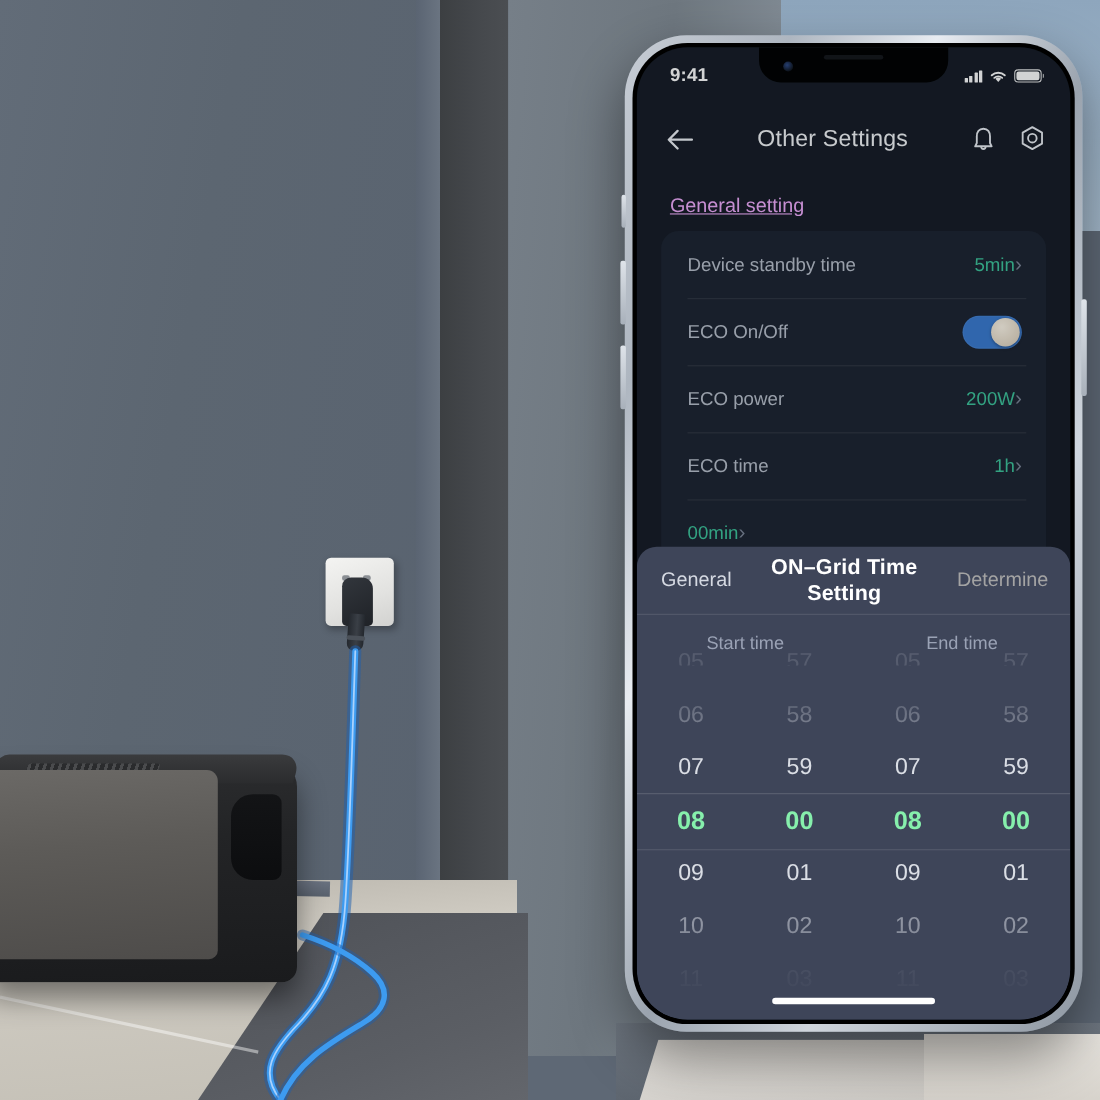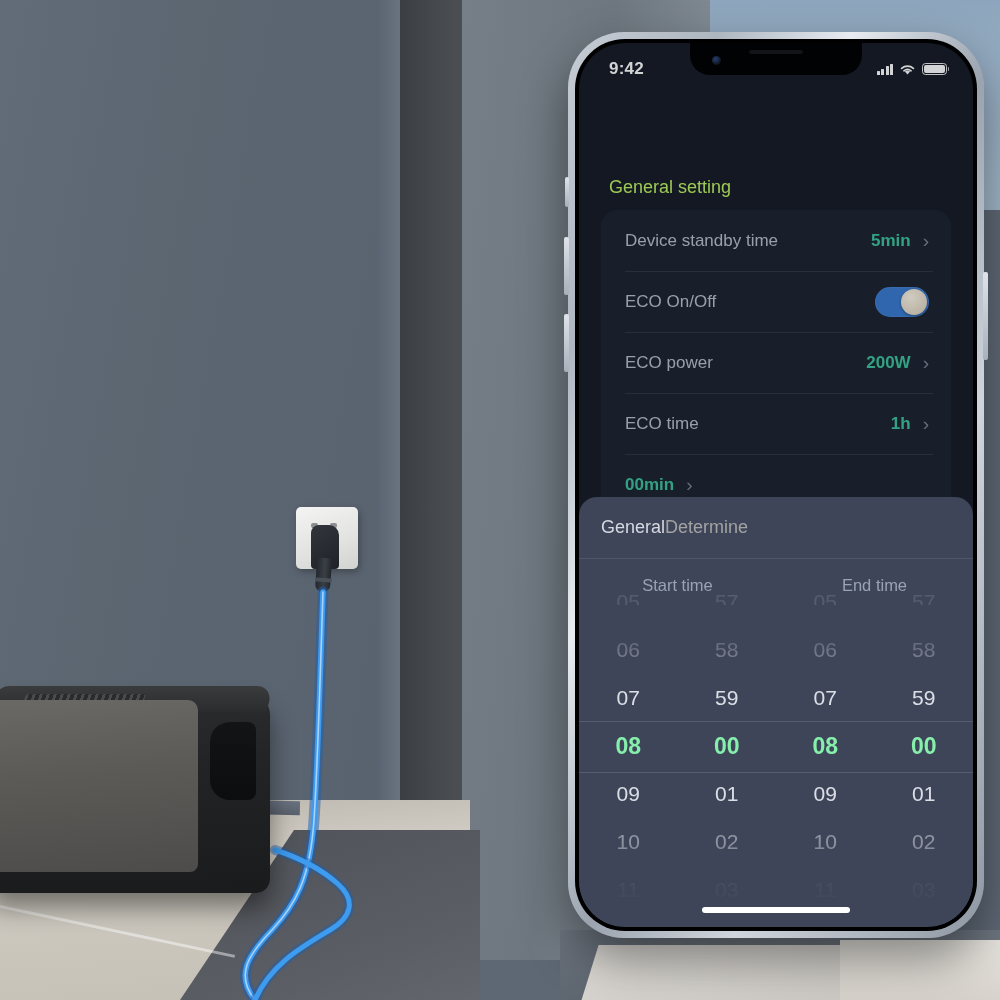--- a/index.html
+++ b/index.html
@@ -232,40 +232,41 @@
   .nav-title {
     flex:1; text-align:center; color:#f2f4f7;
     font-size:21px; font-weight:500; letter-spacing:0.2px;
   }
   .nav-icons { display:flex; align-items:center; gap:14px; }
   .nav-ic { width:30px; height:30px; display:flex; align-items:center; justify-content:center; cursor:pointer; }
 
   
   .content { position:absolute; left:0; top:112px; width:100%; bottom:0; }
   .section-title {
-    color:#bef264; font-size:18px; font-weight:400;
+    color:#f0abfc; font-size:18px; font-weight:400;
     padding: 22px 0 12px 30px;
+    text-decoration: underline;
   }
   .card {
     margin: 0 22px;
     background:#1d2431;
     border-radius:16px;
     overflow:hidden;
   }
   .row {
     height:61px; display:flex; align-items:center;
     padding: 0 22px 0 24px; box-sizing:border-box;
     position:relative;
   }
   .row + .row::before {
     content:""; position:absolute; left:24px; right:18px; top:0;
     height:1px; background:rgba(255,255,255,0.09);
   }
   .row-label { flex:1; color:#b9c0cc; font-size:17px; font-weight:400; }
-  .row-value { color:#3dc49b; font-size:17px; font-weight:700; margin-right:12px; }
+  .row-value { color:#3dc49b; font-size:17px; font-weight:400; }
   .chev { color:#7b8596; font-size:19px; line-height:1; font-weight:300; }
   .toggle {
     width:54px; height:30px; border-radius:15px;
     background:#3a7bd0; position:relative; cursor:pointer;
     box-shadow: inset 0 0 0 1px rgba(255,255,255,0.05);
   }
   .toggle .knob {
     position:absolute; right:2px; top:2px;
     width:26px; height:26px; border-radius:50%;
     background: radial-gradient(circle at 38% 32%,#fdf6e8 0%, #e4d9c6 70%, #cfc3ae 100%);
@@ -409,39 +410,61 @@
 
     <div class="phone-inner">
       <div class="screen">
 
         <div class="notch">
           <div class="notch-speaker"></div>
           <div class="notch-cam"></div>
         </div>
 
         <div class="statusbar">
-          <div>9:42</div>
+          <div>9:41</div>
           <div class="status-right">
             <span class="sig">
               <i></i>
                 <i></i>
                 <i></i>
                 <i></i>
             </span>
             <svg width="17" height="13" viewBox="0 0 17 13">
               <path d="M8.5 11.6 L5.9 8.6 A4 4 0 0 1 11.1 8.6 Z" fill="#fff"></path>
               <path d="M2.6 5.4 A9 9 0 0 1 14.4 5.4" stroke="#fff" stroke-width="1.8" fill="none" stroke-linecap="round"></path>
               <path d="M4.9 7.8 A5.6 5.6 0 0 1 12.1 7.8" stroke="#fff" stroke-width="1.7" fill="none" stroke-linecap="round"></path>
             </svg>
             <span class="batt">
                 <i></i>
               </span>
           </div>
         </div>
 
+        <div class="navbar">
+          <div class="nav-back">
+            <svg width="26" height="22" viewBox="0 0 26 22">
+              <path d="M11 3 L3 11 L11 19 M3 11 H24" stroke="#eef1f6" stroke-width="2.1" fill="none" stroke-linecap="round" stroke-linejoin="round"></path>
+            </svg>
+          </div>
+          <div class="nav-title">Other Settings</div>
+          <div class="nav-icons">
+            <div class="nav-ic">
+              <svg width="24" height="26" viewBox="0 0 24 26">
+                <path d="M12 3 C8 3 6 6 6 10 V16 L4.5 19 H19.5 L18 16 V10 C18 6 16 3 12 3 Z" stroke="#e9edf3" stroke-width="1.7" fill="none" stroke-linejoin="round"></path>
+                <path d="M10 19.5 a2 2 0 0 0 4 0" stroke="#e9edf3" stroke-width="1.7" fill="none"></path>
+              </svg>
+            </div>
+            <div class="nav-ic">
+              <svg width="27" height="28" viewBox="0 0 27 28">
+                <path d="M13.5 2.6 L22.3 7.6 V17.6 L13.5 22.6 L4.7 17.6 V7.6 Z" stroke="#e9edf3" stroke-width="1.7" fill="none" stroke-linejoin="round"></path>
+                <circle cx="13.5" cy="12.6" r="3.9" stroke="#e9edf3" stroke-width="1.7" fill="none"></circle>
+              </svg>
+            </div>
+          </div>
+        </div>
 
         <div class="content">
           <div class="section-title">General setting</div>
           <div class="card" id="settings-card">
               <div class="row">
                 <div class="row-label">Device standby time</div>
                 <div class="row-value">5min</div>
                 <div class="chev">›</div>
               </div>
               <div class="row">
@@ -465,20 +488,21 @@
                 <div class="chev">›</div>
               </div>
             </div>
         </div>
 
         <div class="dim"></div>
 
         <div class="modal">
           <div class="modal-head">
             <div class="m-cancel">General</div>
+            <div class="m-title">ON–Grid Time Setting</div>
             <div class="m-det">Determine</div>
           </div>
 
           <div class="col-heads" id="col-heads">
               <div class="col-head">Start time</div>
               <div class="col-head">End time</div>
             </div>
 
           <div class="wheels">
             <div class="wheel-grid" id="wheel-grid">

